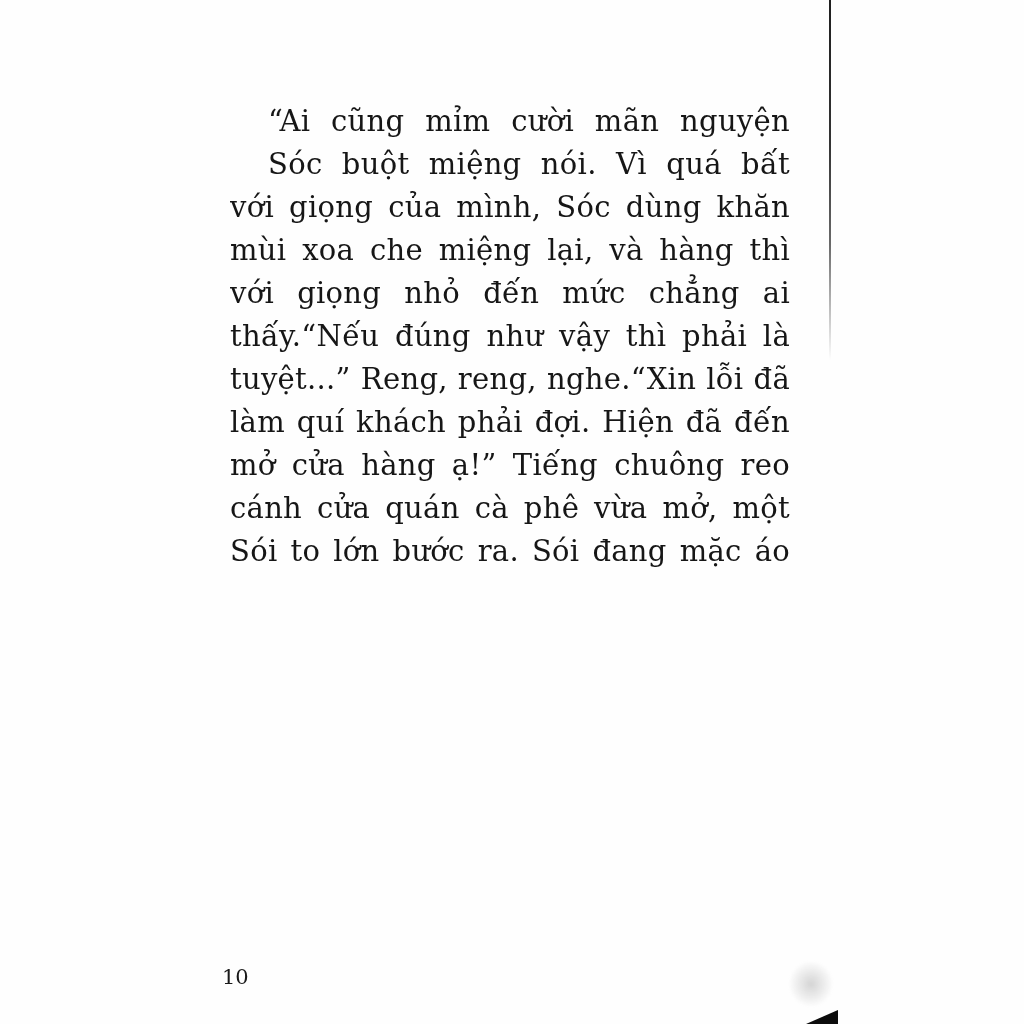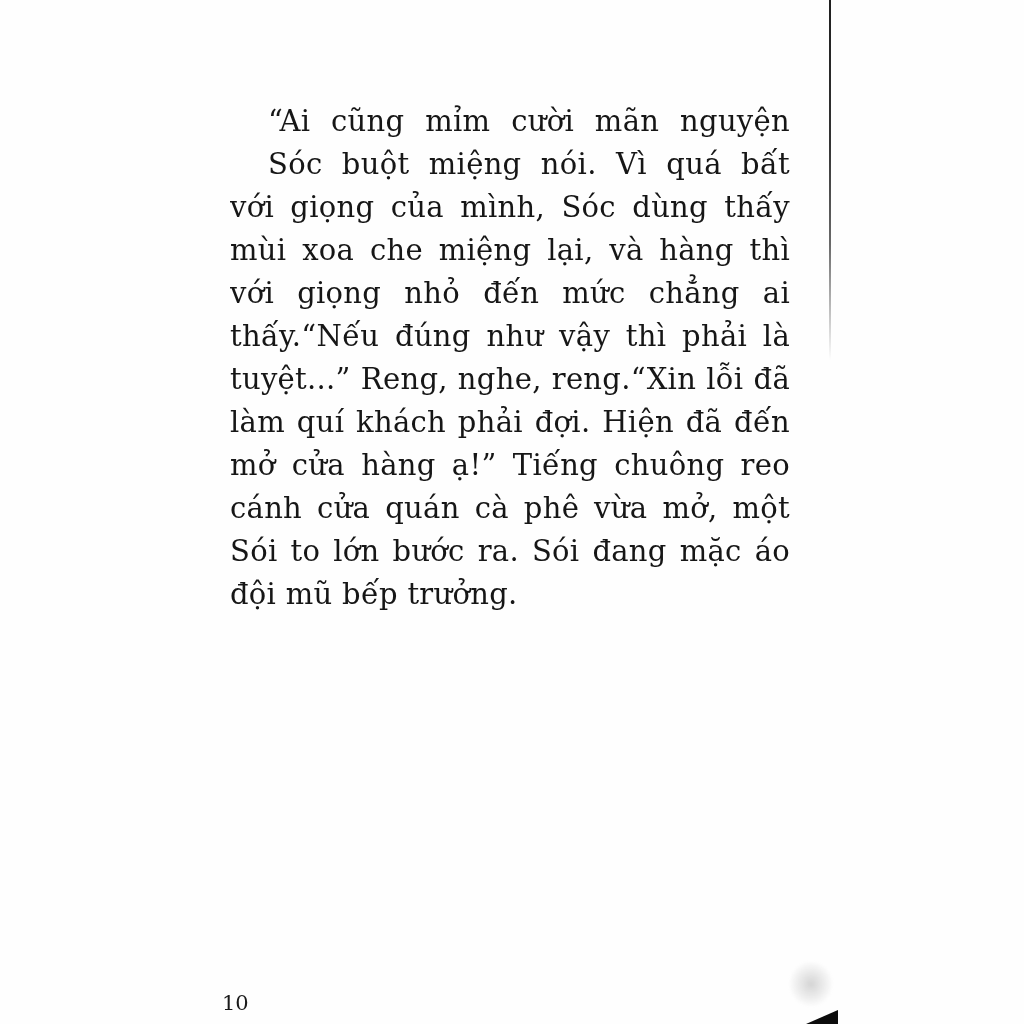--- a/index.html
+++ b/index.html
@@ -34,21 +34,21 @@
   .line.indent {
     text-indent: 38px;
   }
   .line.fill {
     text-align: justify;
     text-align-last: justify;
   }
   .page-number {
     position: absolute;
     left: 222px;
-    top: 990px;
+    top: 964px;
     font-size: 21px;
     line-height: 26px;
     color: #1a1a1a;
     text-align: center;
   }
   .scan-edge {
     position: absolute;
     left: 829px;
     top: 0;
     width: 2px;
@@ -81,30 +81,29 @@
   }
 </style>
 </head>
 <body>
 
 <div class="scan-page">
 
   <div class="text-block">
     <p class="line indent fill">“Ai cũng mỉm cười mãn nguyện ư?”</p>
     <p class="line indent fill">Sóc buột miệng nói. Vì quá bất ngờ</p>
-    <p class="line fill">với giọng của mình, Sóc dùng thấy</p>
+    <p class="line fill">với giọng của mình, Sóc dùng khăn</p>
     <p class="line fill">mùi xoa che miệng lại, và hàng thì</p>
     <p class="line fill">với giọng nhỏ đến mức chẳng ai nghe</p>
     <p class="line fill">thấy.“Nếu đúng như vậy thì phải là</p>
-    <p class="line fill">tuyệt...” Reng, nghe, reng.“Xin lỗi đã</p>
+    <p class="line fill">tuyệt...” Reng, reng, nghe.“Xin lỗi đã</p>
     <p class="line fill">làm quí khách phải đợi. Hiện đã đến giờ</p>
     <p class="line fill">mở cửa hàng ạ!” Tiếng chuông reo lên,</p>
     <p class="line fill">cánh cửa quán cà phê vừa mở, một chú</p>
     <p class="line fill">Sói to lớn bước ra. Sói đang mặc áo và</p>
-    <p class="line">đội mũ bếp trưởng.</p>
   </div>
 
   <div class="page-number">10</div>
 
   <div class="scan-edge"></div>
   <div class="corner-noise"></div>
   <div class="corner-curl"></div>
 
 </div>
 

